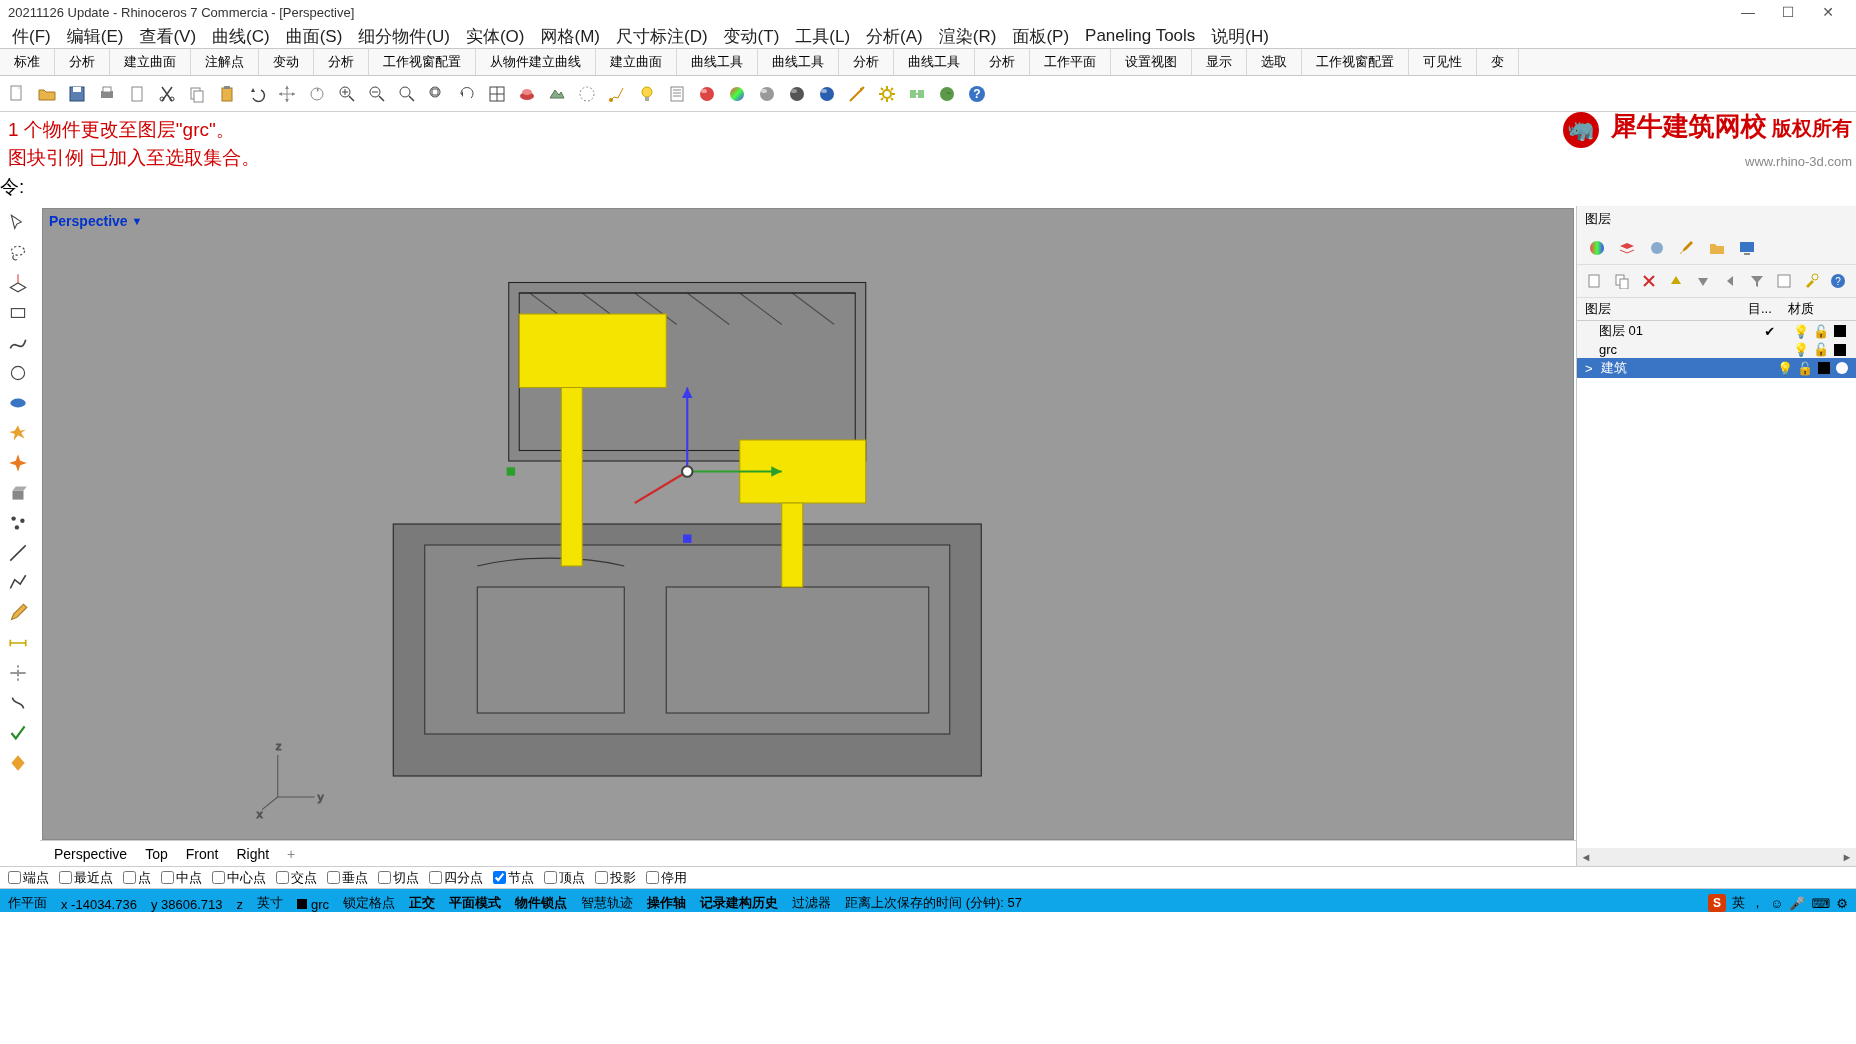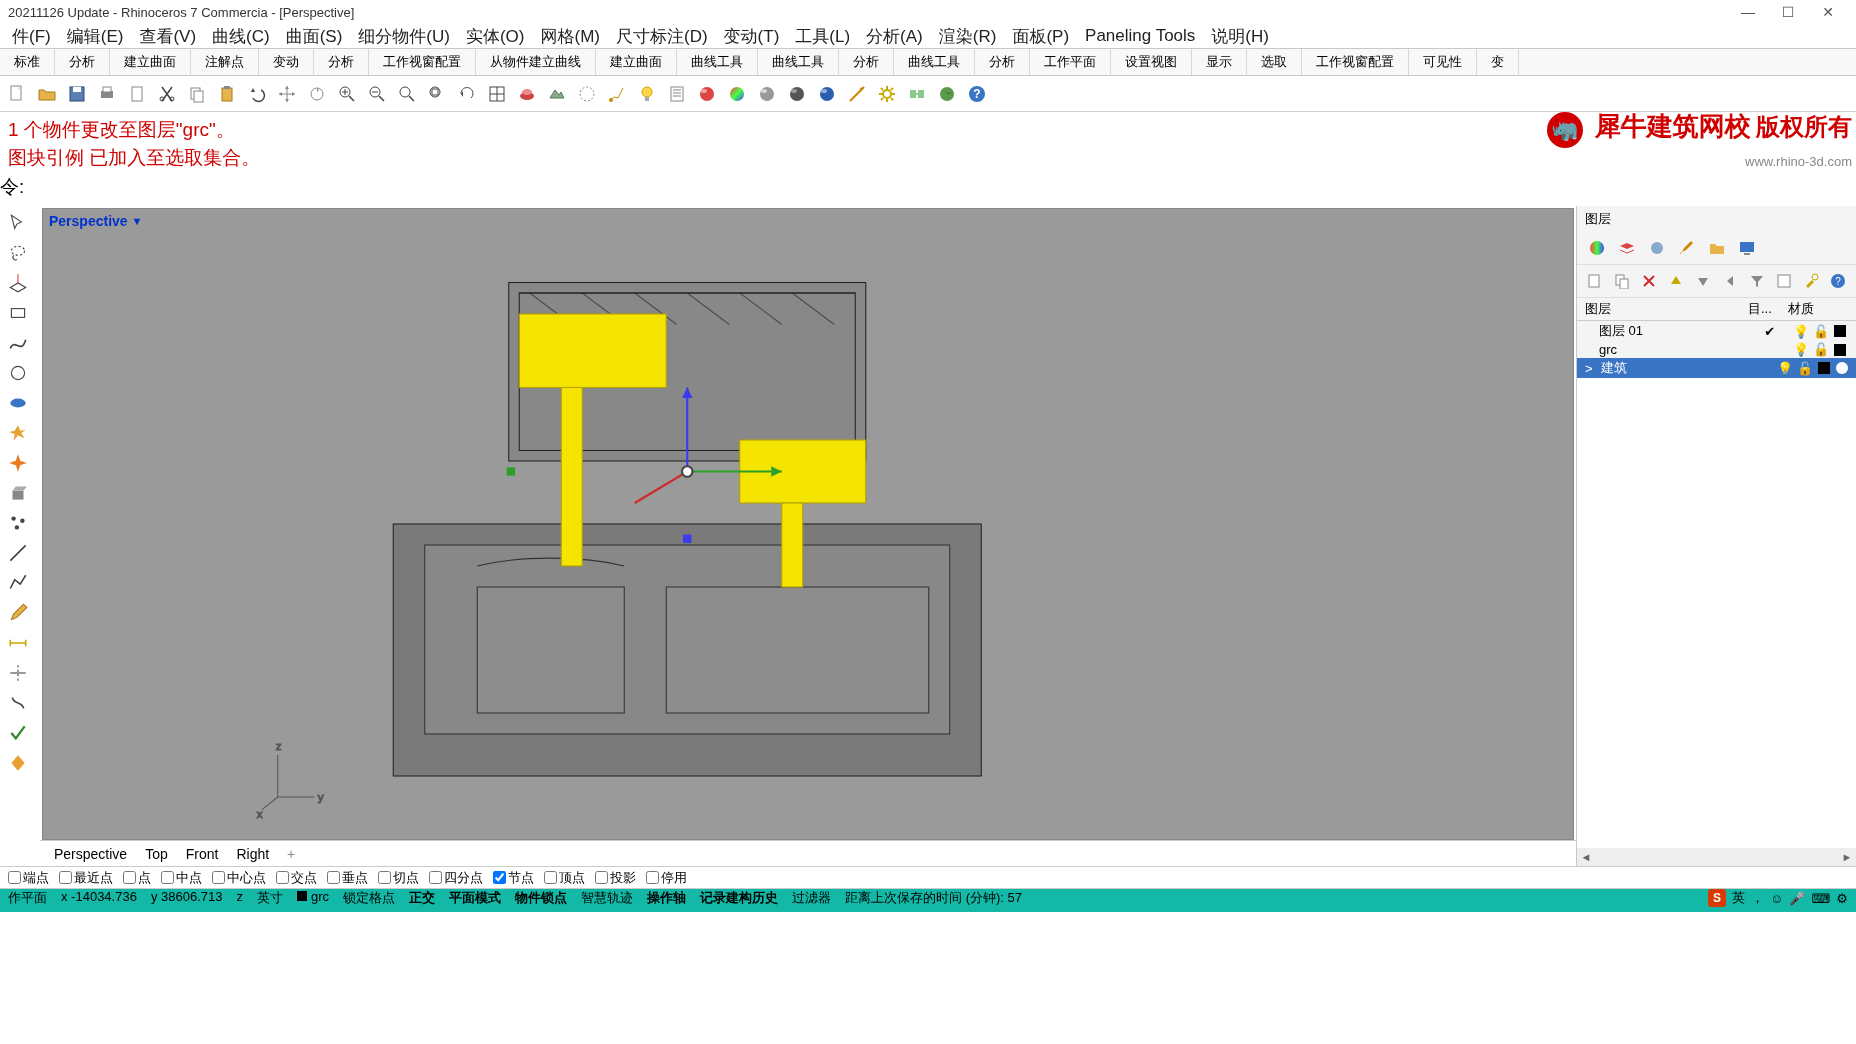--- a/index.html
+++ b/index.html
@@ -11,21 +11,21 @@
 .menubar .mitem { padding: 2px 8px; cursor: default; }
 .tab-row { height: 28px; border: 1px solid #c8c8c8; border-left: none; border-right: none; display: flex; align-items: stretch; font-size: 13px; background: #f8f8f8; }
 .tab-row .tab { padding: 4px 14px; border-right: 1px solid #d8d8d8; display: flex; align-items: center; cursor: default; text-align: center; }
 .toolbar { height: 36px; display: flex; align-items: center; padding: 2px 4px; gap: 4px; border-bottom: 1px solid #d0d0d0; background: #fff; }
 .toolbar .tbtn { width: 26px; height: 26px; display: flex; align-items: center; justify-content: center; border: 1px solid transparent; border-radius: 2px; cursor: default; }
 .toolbar .tbtn svg { width: 20px; height: 20px; }
 .cmdlog { padding: 4px 8px 0 8px; font-size: 19px; line-height: 28px; position: relative; }
 .cmdlog .red { color: #d00000; }
 .cmdlog .watermark { position: absolute; right: 4px; top: 0; text-align: right; }
 .cmdlog .watermark .big { color: #d00000; font-size: 26px; font-weight: bold; }
-.cmdlog .watermark .mid { color: #d00000; font-size: 24px; font-weight: bold; }
+.cmdlog .watermark .mid { color: #d00000; font-size: 20px; font-weight: bold; }
 .cmdlog .watermark .url { color: #888; font-size: 13px; display: block; }
 .cmdlog .watermark .sub { color: #d00000; font-size: 14px; }
 .cmdlog .watermark .logo { display: inline-flex; width: 36px; height: 36px; border-radius: 50%; background: #d00000; color: #fff; align-items: center; justify-content: center; font-size: 22px; margin-right: 6px; vertical-align: middle; }
 .cmdprompt { display: flex; align-items: center; font-size: 19px; padding: 2px 8px 6px 0; }
 .cmdprompt input { border: none; outline: none; font-size: 19px; flex: 1; }
 .workarea { display: flex; height: 660px; }
 .left-tools { width: 40px; background: #fff; display: flex; flex-direction: column; gap: 4px; padding: 4px 2px; }
 .left-tools .ltbtn { width: 32px; height: 26px; display: flex; align-items: center; justify-content: center; cursor: default; }
 .left-tools .ltbtn svg { width: 22px; height: 22px; }
 .viewport-wrap { flex: 1; display: flex; flex-direction: column; }
@@ -48,21 +48,21 @@
 .right-panel .layer.sel { background: #3a74c4; color: #fff; }
 .right-panel .layer .lname { flex: 1; padding-left: 14px; }
 .right-panel .layer .chk { width: 40px; text-align: center; }
 .right-panel .layer .sw { width: 12px; height: 12px; background: #000; display: inline-block; margin-right: 2px; }
 .right-panel .layer .bulb { color: #c9a800; }
 .right-panel .blank { flex: 1; background: #fff; }
 .right-panel .hscroll { height: 18px; background: #eee; display: flex; align-items: center; }
 .right-panel .hscroll .arrow { width: 18px; text-align: center; color: #666; font-size: 11px; }
 .osnap { height: 22px; display: flex; align-items: center; gap: 10px; padding: 0 8px; font-size: 13px; border-top: 1px solid #ccc; }
 .osnap label { display: flex; align-items: center; gap: 2px; }
-.statusbar { height: 24px; display: flex; align-items: flex-start; gap: 14px; padding: 0 8px; font-size: 13px; border-top: 1px solid #ccc; background: #14b8a6; }
+.statusbar { height: 24px; display: flex; align-items: flex-end; gap: 14px; padding: 0 8px; font-size: 13px; border-top: 1px solid #ccc; background: #0ea5e9; }
 .statusbar .cell { white-space: nowrap; }
 .statusbar .spacer { flex: 1; }
 .statusbar .ime { display: flex; align-items: center; gap: 6px; }
 .statusbar .ime .sog { width: 18px; height: 18px; background: #d83b01; color: #fff; border-radius: 3px; display: inline-flex; align-items: center; justify-content: center; font-size: 12px; font-weight: bold; }
 </style>
 </head>
 <body>
 
 <div class="titlebar">
   <span>20211126 Update - Rhinoceros 7 Commercia - [Perspective]</span>

